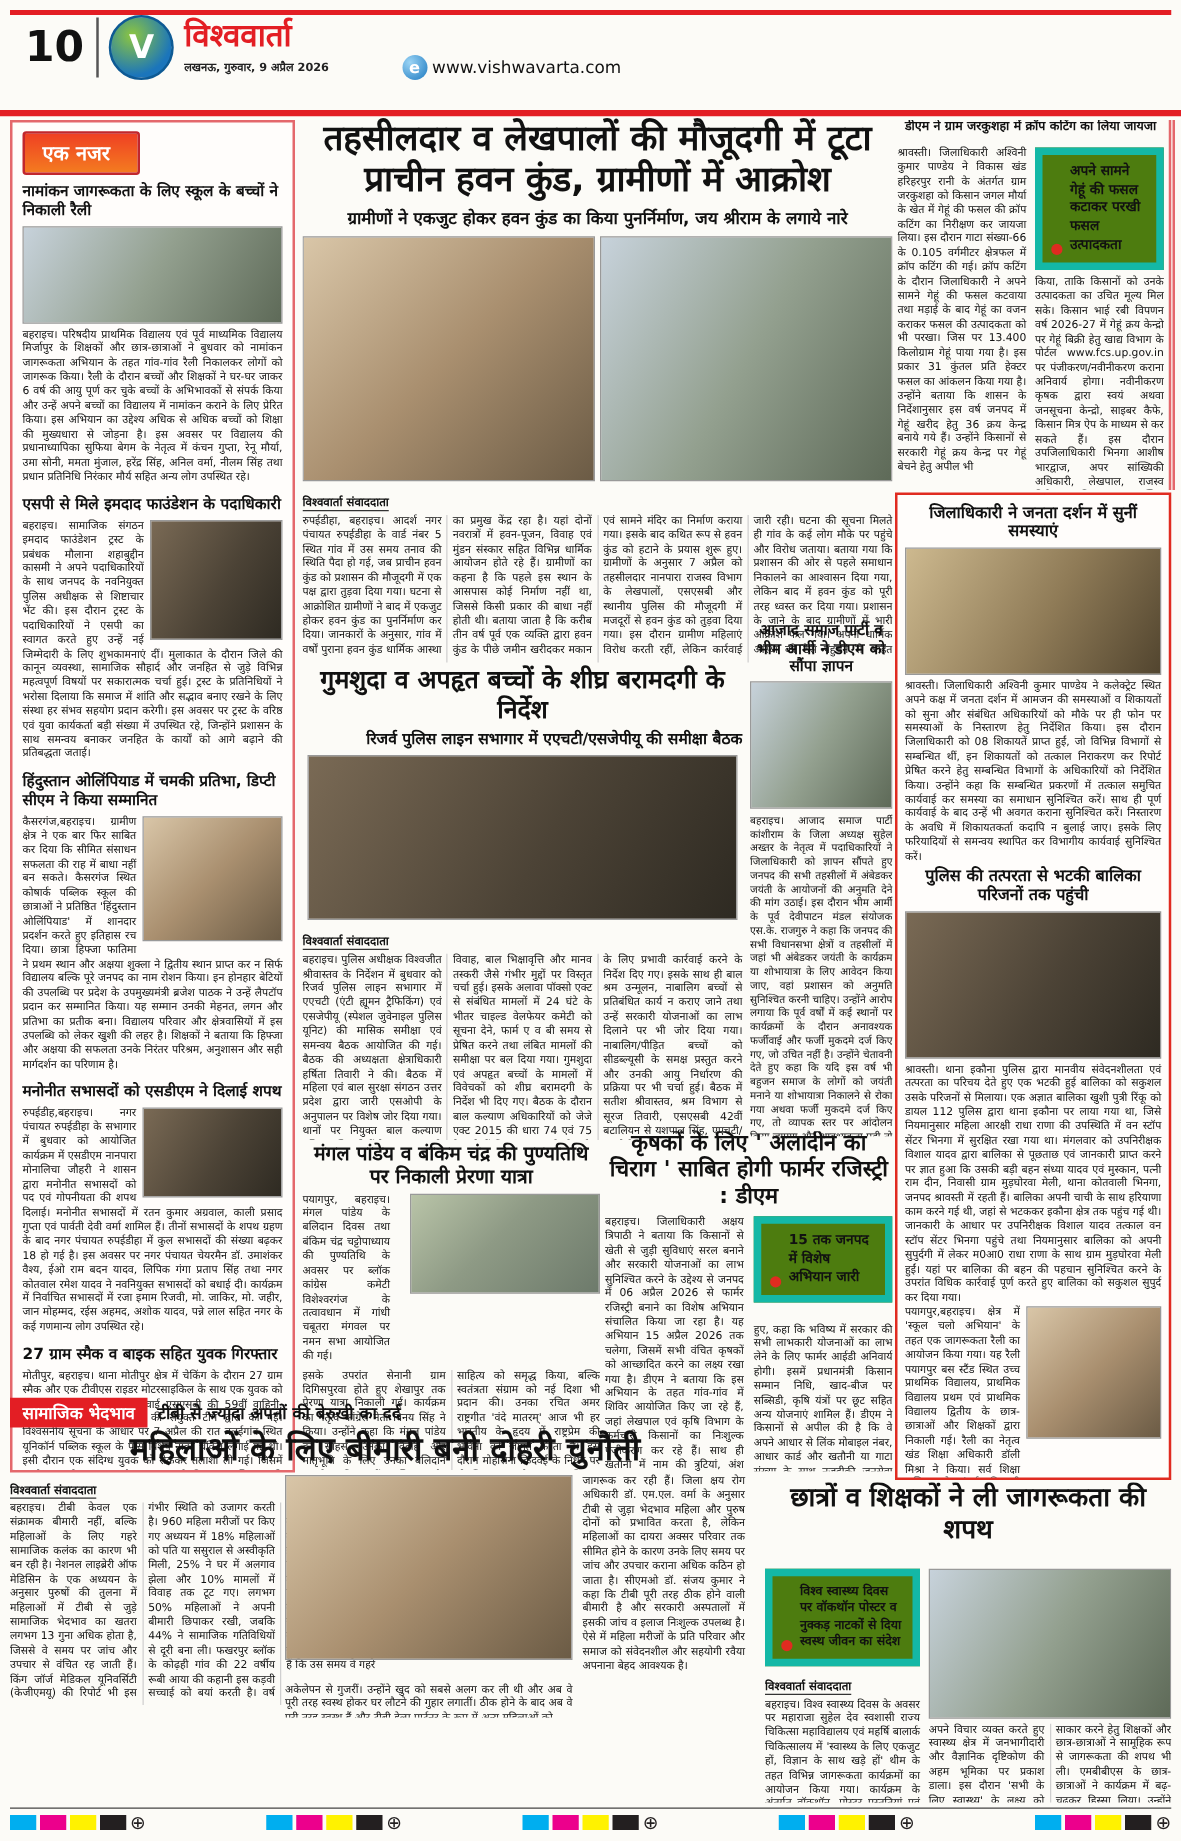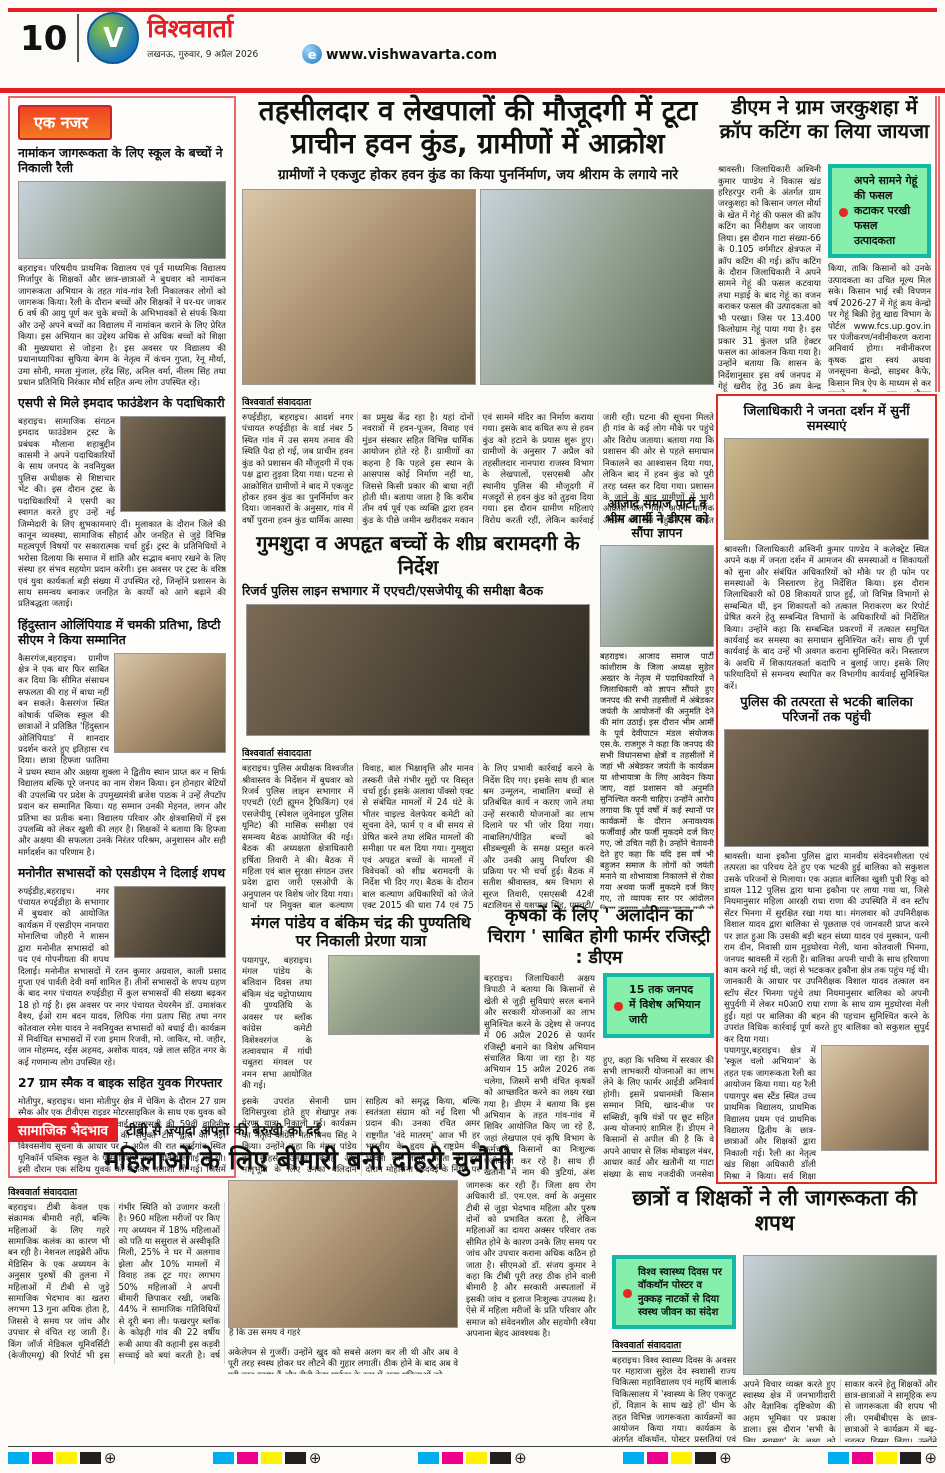--- a/index.html
+++ b/index.html
@@ -6,58 +6,58 @@
 html,body{width:945px;height:1473px}
 body{position:relative;background:#fcfbf7;font-family:"DejaVu Sans","Liberation Sans",sans-serif;color:#111}
 .abs{position:absolute;overflow:hidden}
 
 .masthead{left:8px;top:8px;width:929px;height:56px;border-top:4px solid #e31e24;display:flex;align-items:flex-end}
 .red-bar{left:0;top:88px;width:945px;height:5px;background:#e31e24}
 .mh-left{display:flex;align-items:center;gap:8px;width:270px}
 .page-num{font-size:34px;font-weight:bold;padding:4px 10px 4px 12px;border-right:2px solid #555}
 .logo-circle{width:52px;height:52px;border-radius:50%;background:radial-gradient(circle at 35% 30%,#8dc63f,#1b75bb 70%);display:flex;align-items:center;justify-content:center;color:#fff;font-weight:bold;font-size:26px;border:2px solid #0e5a94}
 .paper-name{color:#e31e24;font-size:25px;font-weight:bold;line-height:1}
-.edition-line{font-size:9px;font-weight:normal;margin-top:6px;color:#222}
+.edition-line{font-size:9px;font-weight:bold;margin-top:6px;color:#222}
 .section-title{flex:1;text-align:center;font-size:31px;font-weight:bold;letter-spacing:-1px}
 .mh-right{width:225px;display:flex;align-items:center;justify-content:flex-end;gap:4px;padding-right:6px}
 .web-icon{width:20px;height:20px;border-radius:50%;background:radial-gradient(circle at 30% 30%,#9bd4f5,#1c79c0);color:#fff;font-weight:bold;font-size:13px;display:flex;align-items:center;justify-content:center}
-.website{font-size:13.5px;font-weight:bold}
+.website{font-size:13.5px;font-weight:normal}
 
 .body-txt{font-size:8.6px;line-height:1.33;text-align:justify}
 .cols2{column-count:2;column-gap:9px;column-rule:1px solid #cfcfcf}
 .cols3{column-count:3;column-gap:9px;column-rule:1px solid #cfcfcf}
 .cols4{column-count:4;column-gap:9px;column-rule:1px solid #cfcfcf}
 .byline{font-size:9.3px;font-weight:bold;border-bottom:1px solid #333;display:inline-block;margin-bottom:3px}
 .photo{background:linear-gradient(135deg,#b9c4a8,#8e9a85 45%,#6d7a6b);border:1px solid #999}
 .ph-warm{background:linear-gradient(135deg,#d9c6a8,#a98f6f 50%,#6b5b45)}
 .ph-room{background:linear-gradient(120deg,#7a6a55,#4c4336 55%,#2e2a22)}
 .ph-crowd{background:linear-gradient(120deg,#c7d2db,#93a08f 50%,#5e6a58)}
 .ph-office{background:linear-gradient(120deg,#cdb98f,#8f7b57 55%,#52452f)}
-.hl-box{background:#86efac;border:4px solid #14b8a6;padding:6px 7px;display:flex;gap:6px;align-items:center}
+.hl-box{background:#4d7c0f;border:6px solid #14b8a6;padding:6px 7px;display:flex;gap:6px;align-items:flex-end}
 .hl-dot{width:9px;height:9px;border-radius:50%;background:#e02b20;flex:none;margin-top:3px}
 .hl-txt{font-size:11px;font-weight:bold;line-height:1.35}
 .headline{font-weight:bold;text-align:center;line-height:1.18}
 
 .sidebar{left:8px;top:96px;width:228px;height:1082px;border:2px solid #e4686c;background:#fffdfb;padding:7px 8px}
 .sb-header{display:inline-block;background:linear-gradient(#ef4123,#f47b20);color:#fff;font-size:16px;font-weight:bold;padding:4px 22px 5px 14px;border:2px solid #c1272d;border-radius:3px;margin-bottom:6px}
 .sb-item{margin-bottom:8px}
 .sb-title{font-size:12.3px;font-weight:bold;line-height:1.25;margin-bottom:4px}
 .sb-photo-full{width:100%;height:78px;margin-bottom:4px}
 .sb-photo-right{float:right;margin:0 0 3px 5px}
 
 .main-story{left:242px;top:94px;width:472px;height:436px}
 .ms-headline{font-size:28px}
 .ms-subhead{font-size:13.5px;font-weight:bold;text-align:center;margin:5px 0 6px}
 .ms-photos{display:flex;gap:4px;height:196px;margin-bottom:5px}
 .ms-photos>div{flex:1}
 .ms-body{height:120px}
 
 .missing{left:242px;top:532px;width:352px;height:380px}
 .mc-headline{font-size:20px}
-.mc-subhead{font-size:12.5px;font-weight:bold;text-align:left;margin:3px 0 5px}
+.mc-subhead{font-size:12.5px;font-weight:bold;text-align:right;margin:3px 0 5px}
 .mc-photo{width:344px;height:132px;margin:0 auto 5px}
 .mc-body{height:198px}
 
 .azad{left:600px;top:497px;width:114px;height:412px}
 .az-headline{font-size:12.3px;margin-bottom:4px}
 .az-photo{width:100%;height:102px;margin-bottom:4px}
 
 .mangal{left:242px;top:914px;width:238px;height:262px}
 .mg-headline{font-size:15.5px;margin-bottom:4px}
 .mg-row{display:flex;gap:16px;margin-bottom:4px}
@@ -65,21 +65,21 @@
 .mg-photo{width:152px;height:80px;flex:none}
 .mg-rest{height:126px}
 
 .farmer{left:484px;top:905px;width:230px;height:272px}
 .fr-headline{font-size:17.5px;line-height:1.2;margin-bottom:5px}
 .fr-row{display:flex;gap:8px;height:200px}
 .fr-col{flex:1}
 .fr-col2 .hl-box{margin-bottom:17px}
 
 .crop{left:718px;top:96px;width:219px;height:296px;border-right:2px solid #e4686c;padding-right:4px}
-.cc-headline{font-size:20px;margin-bottom:21px}
+.cc-headline{font-size:10px;margin-bottom:10px}
 .cc-row{display:flex;gap:7px;height:228px}
 .cc-col{flex:1}
 .cc-col2 .hl-box{margin-bottom:5px}
 
 .rightbox{left:716px;top:394px;width:221px;height:790px;border:2px solid #e02b20;background:#fffdfb;padding:5px 6px}
 .rb-headline{font-size:13px;margin:2px 0 4px}
 .rb-photo{width:100%;margin-bottom:4px}
 .sc-row{display:flex;gap:5px;margin-bottom:3px}
 .sc-row .body-txt{flex:1}
 .sc-photo{width:108px;height:106px;flex:none}

